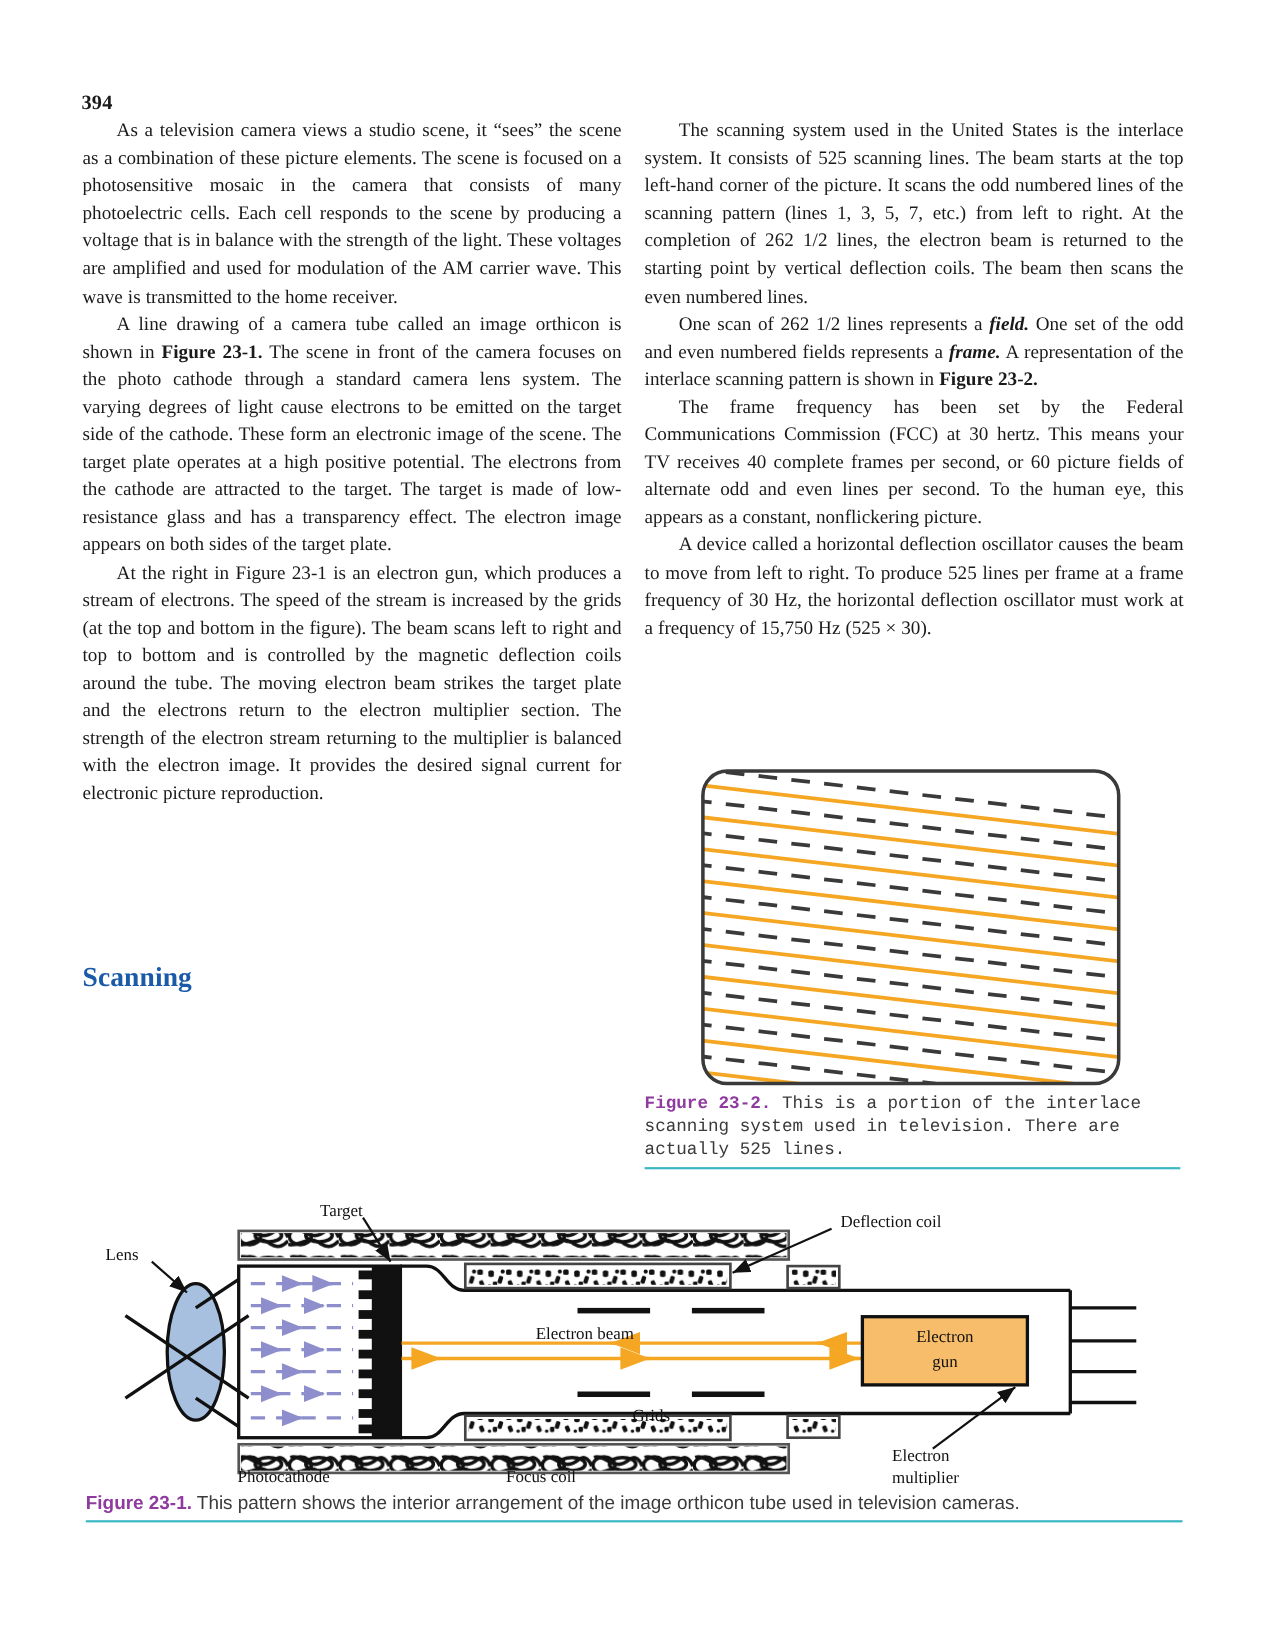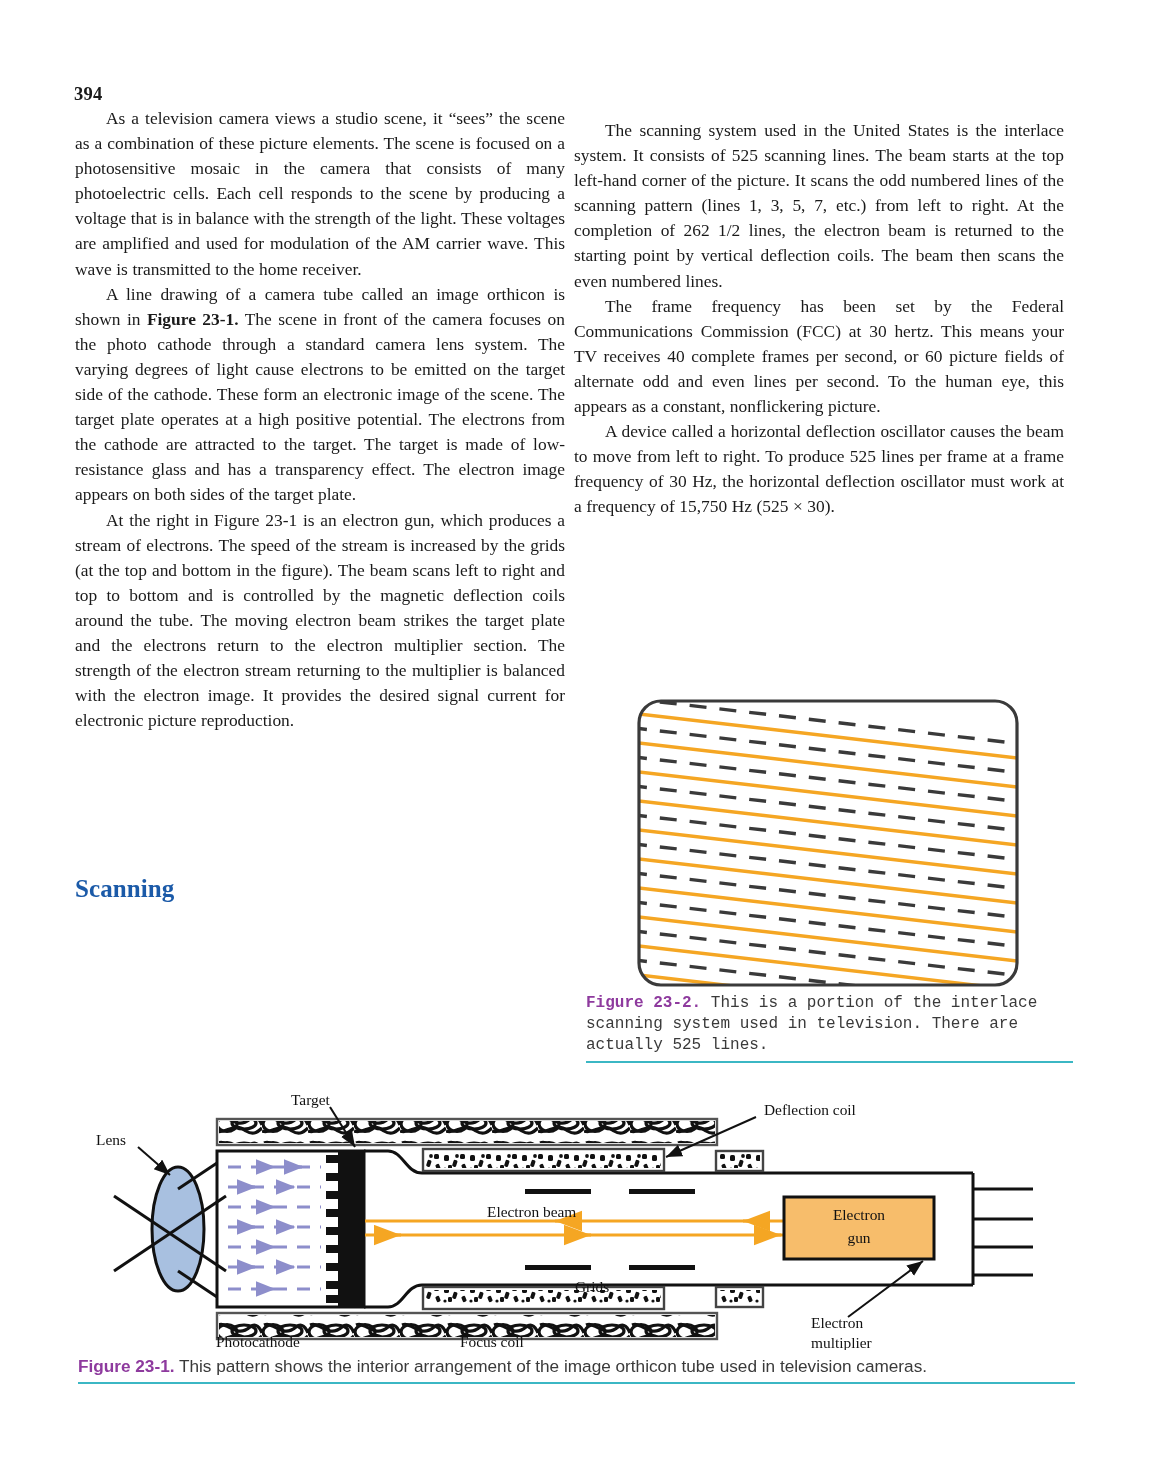--- a/index.html
+++ b/index.html
@@ -18,21 +18,21 @@
     position:absolute;left:0;top:0;letter-spacing:.2px;margin-top:37px;
   }
   .runhead .bktitle{
     position:absolute;left:68px;top:0;font-style:italic;font-size:18.5px;
     letter-spacing:.1px;
   }
 
   
   .col{position:absolute;width:490px;text-align:justify;}
   .col-left{left:75px;top:106px;}
-  .col-right{left:574px;top:106px;margin-top:12px;}
+  .col-right{left:586px;top:106px;}
   .col p{
     margin:0;font-size:17.4px;line-height:25.1px;
     text-indent:31px;text-align:justify;
     -moz-hyphens:manual;hyphens:manual;
     word-spacing:0.2px;
   }
   b.fig{font-weight:bold;}
   i.term{font-style:italic;font-weight:bold;}
 
   h2.section{
@@ -81,20 +81,21 @@
     <p>As a television camera views a studio scene, it “sees” the scene as a combination of these picture elements. The scene is focused on a photosensitive mosaic in the camera that consists of many photoelectric cells. Each cell responds to the scene by producing a voltage that is in balance with the strength of the light. These voltages are amplified and used for modulation of the AM carrier wave. This wave is transmitted to the home receiver.</p>
     <p><span>A line drawing of a camera tube called an image orthicon is shown in </span><b class="fig">Figure 23-1.</b><span> The scene in front of the camera focuses on the photo cathode through a standard camera lens system. The varying degrees of light cause electrons to be emitted on the target side of the cathode. These form an electronic image of the scene. The target plate operates at a high positive potential. The electrons from the cathode are attracted to the target. The target is made of low-resistance glass and has a transparency effect. The electron image appears on both sides of the target plate.</span></p>
     <p>At the right in Figure 23-1 is an electron gun, which produces a stream of electrons. The speed of the stream is increased by the grids (at the top and bottom in the figure). The beam scans left to right and top to bottom and is controlled by the magnetic deflection coils around the tube. The moving electron beam strikes the target plate and the electrons return to the electron multiplier section. The strength of the electron stream returning to the multiplier is balanced with the electron image. It provides the desired signal current for electronic picture reproduction.</p>
   </div>
 
   <h2 class="section">Scanning</h2>
 
 
   <div class="col col-right">
     <p>The scanning system used in the United States is the interlace system. It consists of 525 scanning lines. The beam starts at the top left-hand corner of the picture. It scans the odd numbered lines of the scanning pattern (lines 1, 3, 5, 7, etc.) from left to right. At the completion of 262 1/2 lines, the electron beam is returned to the starting point by vertical deflection coils. The beam then scans the even numbered lines.</p>
+    <p><span>One scan of 262 1/2 lines represents a </span><i class="term">field.</i><span> One set of the odd and even numbered fields represents a </span><i class="term">frame.</i><span> A representation of the interlace scanning pattern is shown in </span><b class="fig">Figure 23-2.</b></p>
     <p>The frame frequency has been set by the Federal Communications Commission (FCC) at 30 hertz. This means your TV receives 40 complete frames per second, or 60 picture fields of alternate odd and even lines per second. To the human eye, this appears as a constant, nonflickering picture.</p>
     <p>A device called a horizontal deflection oscillator causes the beam to move from left to right. To produce 525 lines per frame at a frame frequency of 30 Hz, the horizontal deflection oscillator must work at a frequency of 15,750 Hz (525 × 30).</p>
   </div>
 
   <div class="fig2-wrap">
     <svg width="384" height="290" viewBox="0 0 384 290" xmlns="http://www.w3.org/2000/svg">
       <defs>
         <clipPath id="frameclip">
           <rect x="3" y="3" width="378" height="284" rx="22" ry="22"></rect>
         </clipPath>

